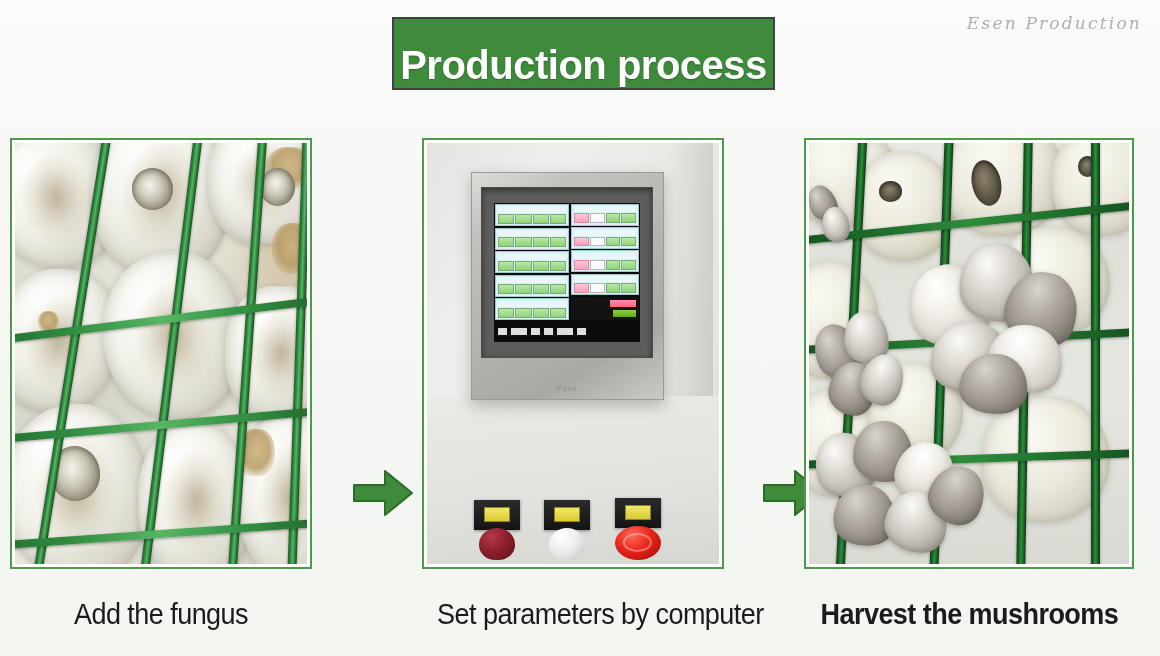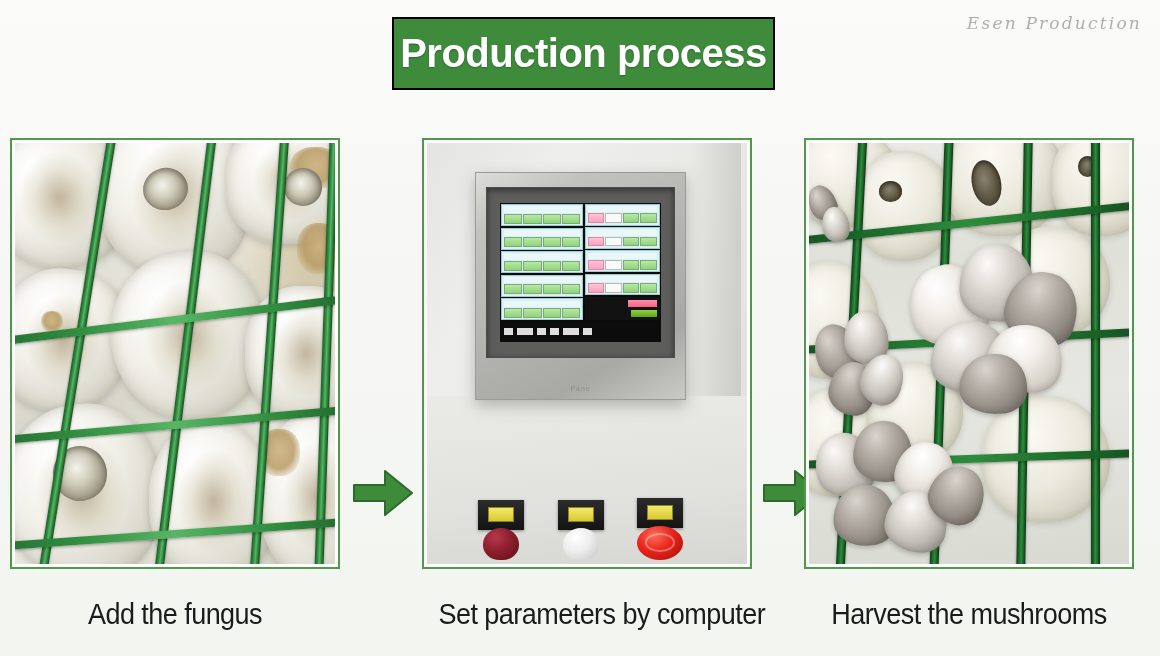--- a/index.html
+++ b/index.html
@@ -36,23 +36,23 @@
   }
 
   
   .title-banner {
     position: absolute;
     left: 392px;
     top: 17px;
     width: 383px;
     height: 73px;
     background: #3f8b3c;
-    border: 2px solid #000000;
+    border: 2px solid #404040;
     display: flex;
-    align-items: center;
+    align-items: flex-end;
     justify-content: center;
   }
   .title-banner .title-text {
     color: #ffffff;
     font-family: "Liberation Sans", sans-serif;
     font-weight: bold;
     font-size: 40px;
     letter-spacing: -0.5px;
     text-shadow: 0 1px 2px rgba(0,0,0,0.28);
     white-space: nowrap;
@@ -63,25 +63,25 @@
     position: absolute;
     left: 0;
     top: 138px;
     width: 1160px;
     height: 510px;
   }
 
   .step {
     position: absolute;
     top: 0;
-    width: 330px;
+    width: 302px;
   }
   .step-1 { left: 10px; }
   .step-2 { left: 422px; }
-  .step-3 { left: 804px; width: 330px; }
+  .step-3 { left: 804px; width: 330px; font-weight: bold; }
 
   .photo-frame {
     width: 100%;
     height: 431px;
     border: 2px solid #4f9a4a;
     background: #ffffff;
     padding: 3px;
     overflow: hidden;
     position: relative;
   }

